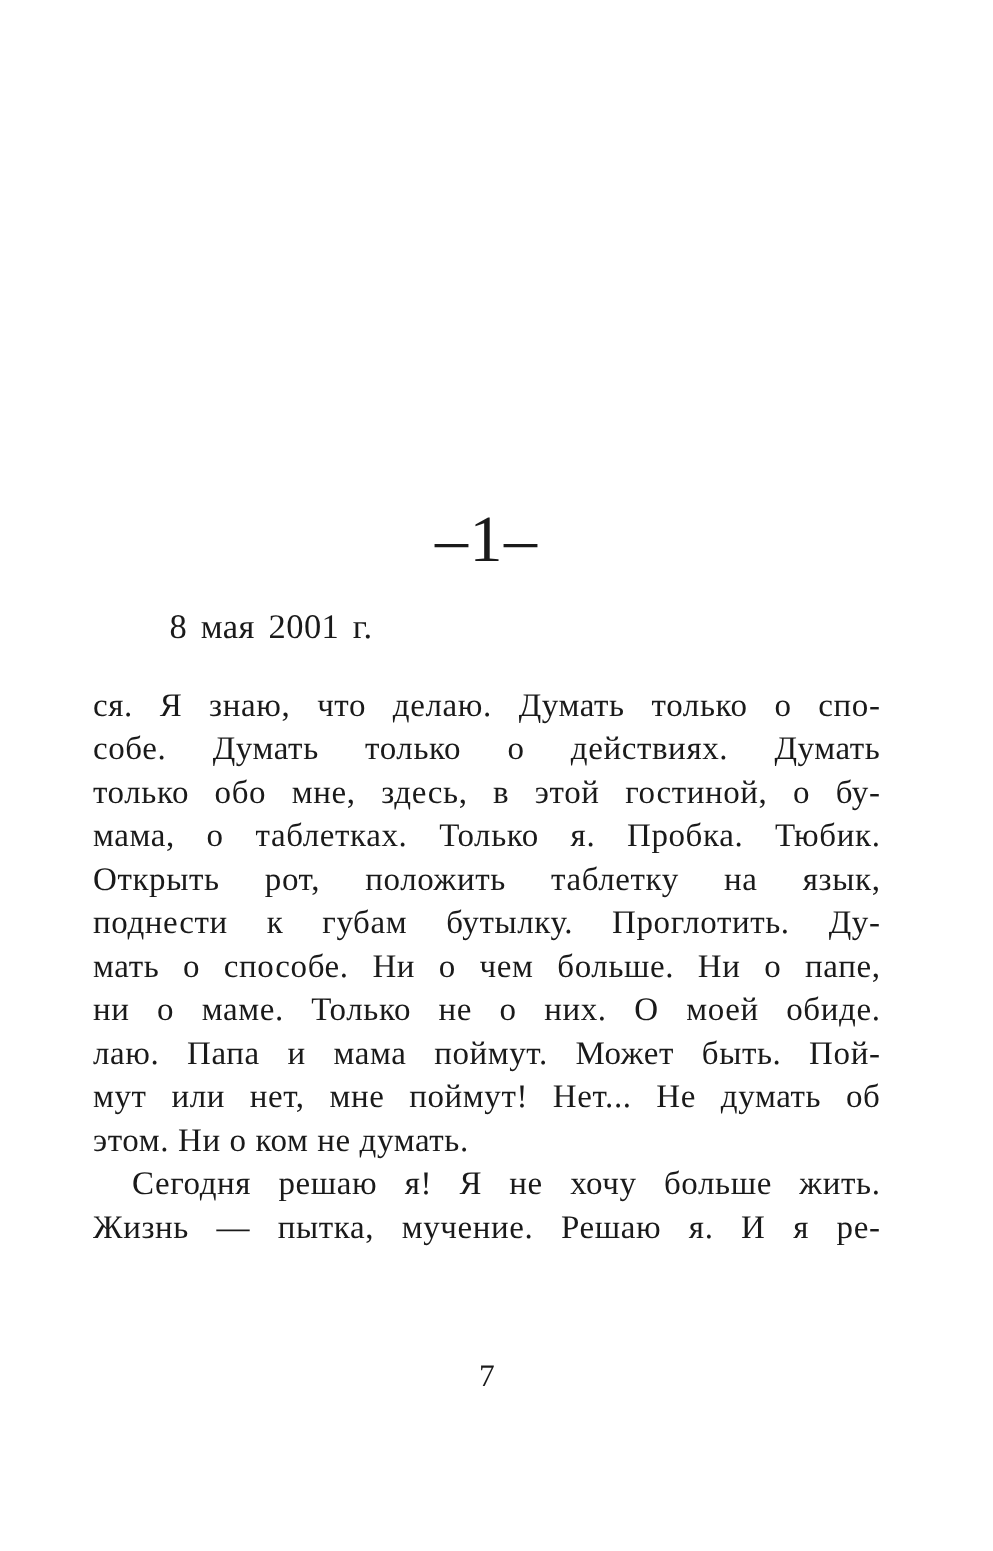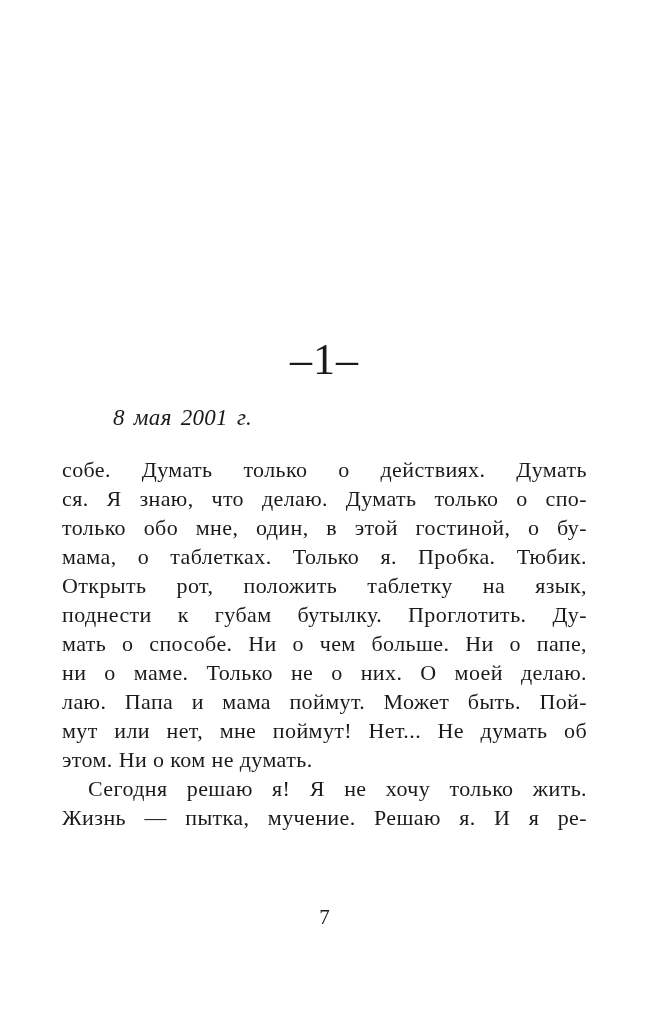--- a/index.html
+++ b/index.html
@@ -21,21 +21,20 @@
     top: 338px; left: 62px; width: 525px;
     text-align: center;
     font-size: 44px;
     line-height: 44px;
     font-weight: 400;
     letter-spacing: 1px;
   }
   .date-line {
     position: absolute;
     top: 403px; left: 113px;
-    font-style: italic;
     font-size: 23px;
     line-height: 29px;
     word-spacing: 3px;
     letter-spacing: 0.3px;
   }
   .body-text {
     position: absolute;
     top: 455px; left: 62px; width: 525px;
     font-size: 22px;
     letter-spacing: 0.4px;
@@ -68,31 +67,31 @@
 <body>
 
 <div class="page">
 
   <div class="chapter-heading">–1–</div>
 
   <div class="date-line">8 мая 2001 г.</div>
 
   <div class="body-text">
 
+    <div class="line fill">ся. Я знаю, что делаю. Думать только о спо-</div>
     <div class="line fill">собе. Думать только о действиях. Думать</div>
-    <div class="line fill">ся. Я знаю, что делаю. Думать только о спо-</div>
-    <div class="line fill">только обо мне, один, в этой гостиной, о бу-</div>
+    <div class="line fill">только обо мне, здесь, в этой гостиной, о бу-</div>
     <div class="line fill">мама, о таблетках. Только я. Пробка. Тюбик.</div>
     <div class="line fill">Открыть рот, положить таблетку на язык,</div>
     <div class="line fill">поднести к губам бутылку. Проглотить. Ду-</div>
     <div class="line fill">мать о способе. Ни о чем больше. Ни о папе,</div>
-    <div class="line fill">ни о маме. Только не о них. О моей делаю.</div>
+    <div class="line fill">ни о маме. Только не о них. О моей обиде.</div>
     <div class="line fill">лаю. Папа и мама поймут. Может быть. Пой-</div>
     <div class="line fill">мут или нет, мне поймут! Нет... Не думать об</div>
     <div class="line">этом. Ни о ком не думать.</div>
 
-    <div class="line fill indent">Сегодня решаю я! Я не хочу только жить.</div>
+    <div class="line fill indent">Сегодня решаю я! Я не хочу больше жить.</div>
     <div class="line fill">Жизнь — пытка, мучение. Решаю я. И я ре-</div>
   </div>
 
   <div class="page-number">7</div>
 
 </div>
 
 </body></html>

